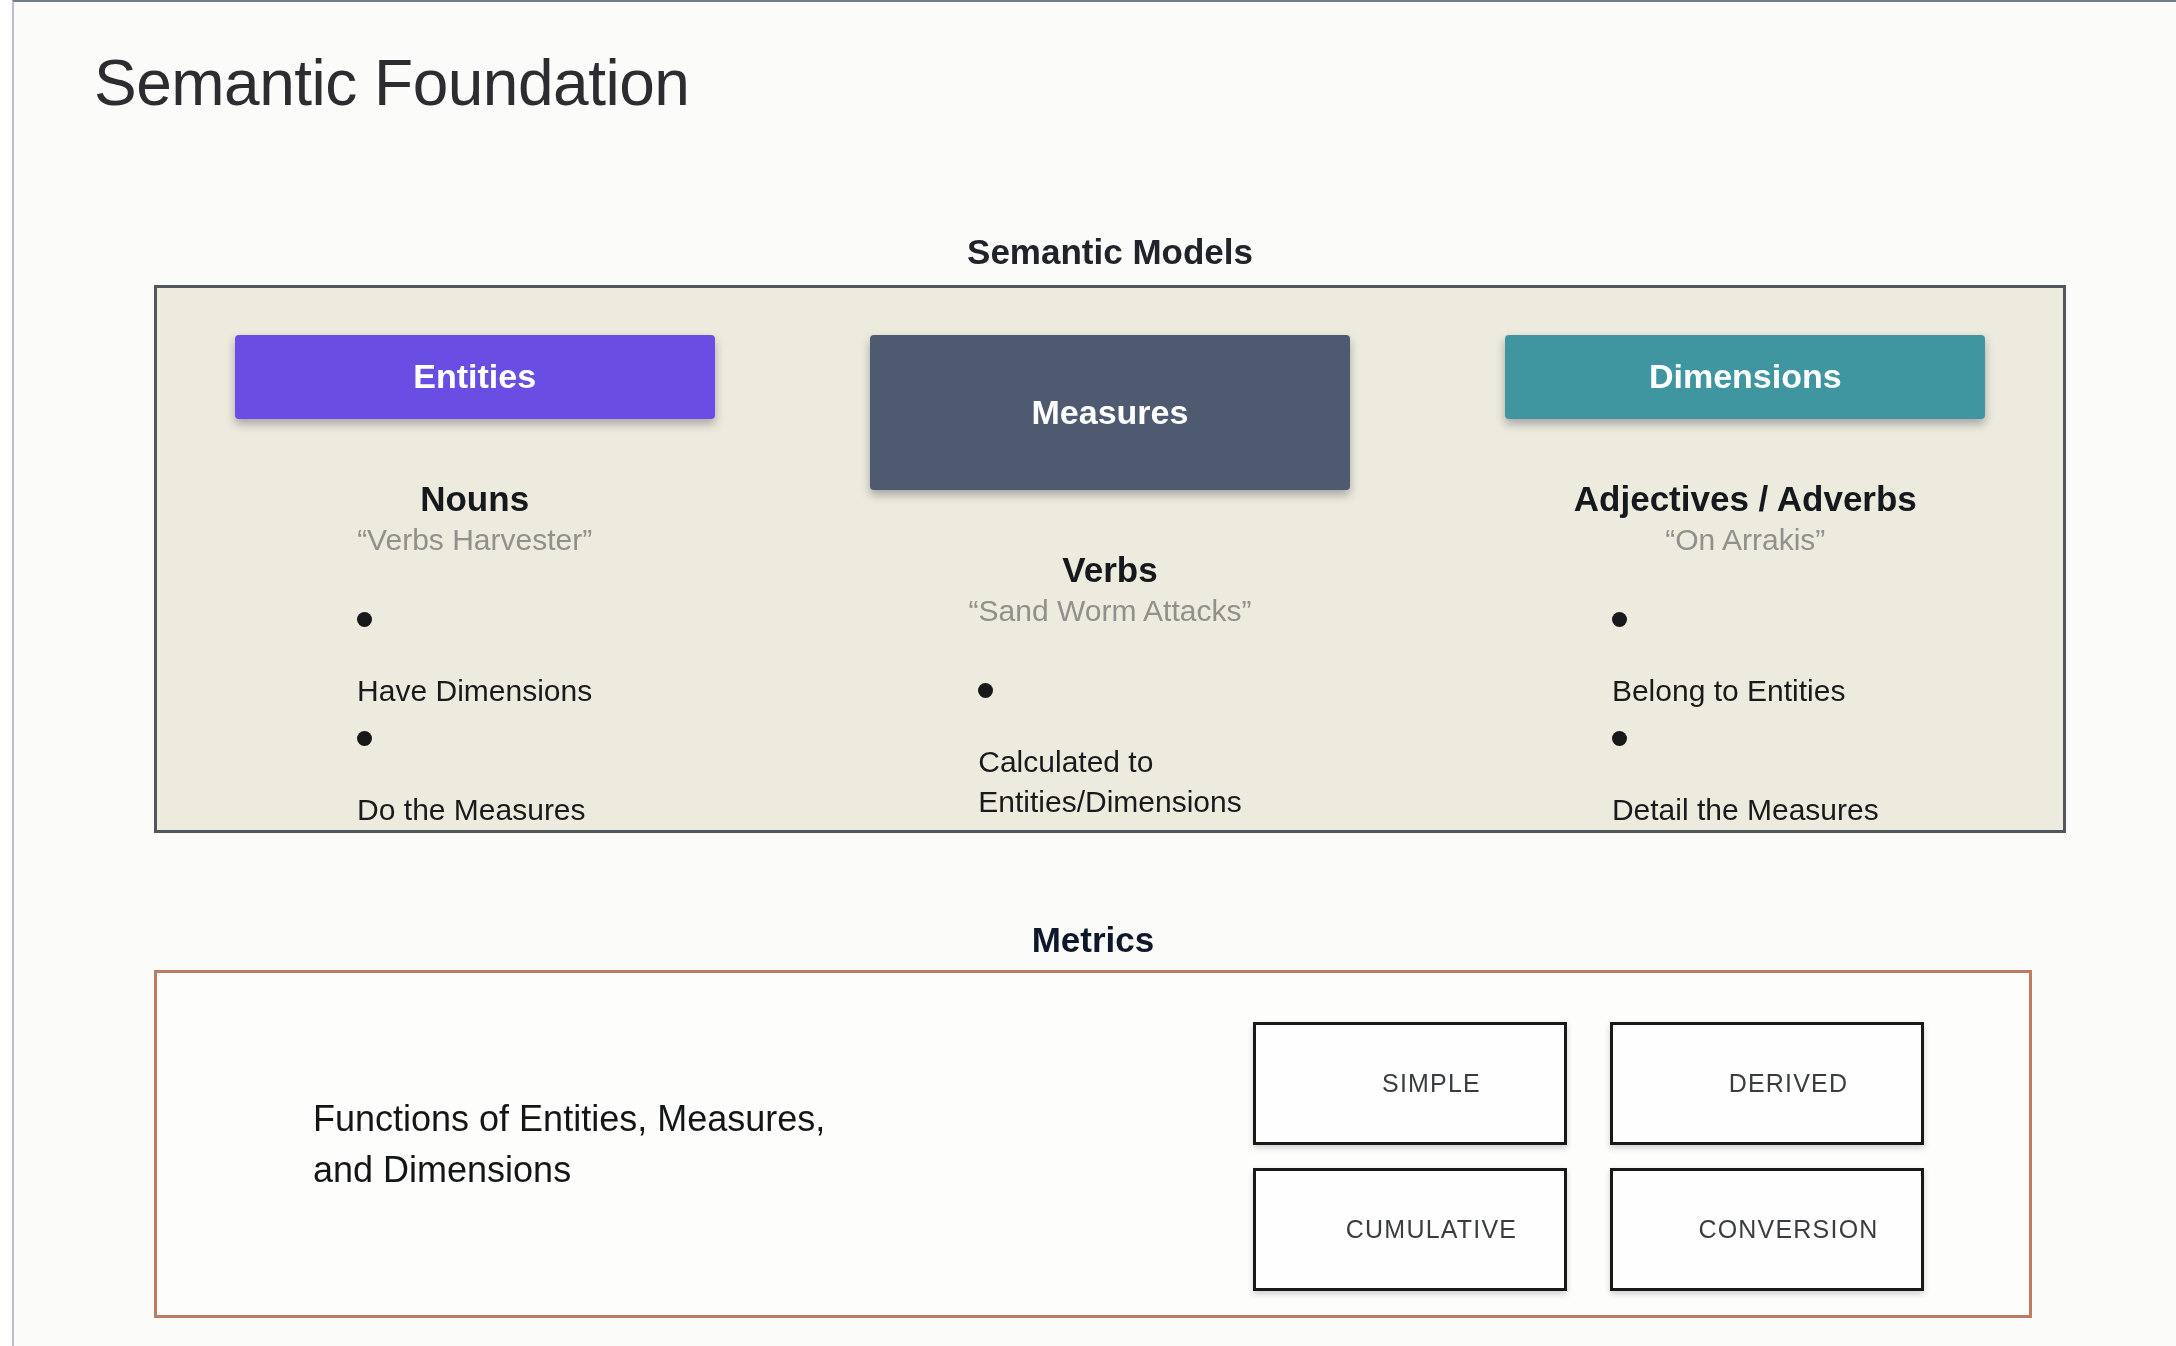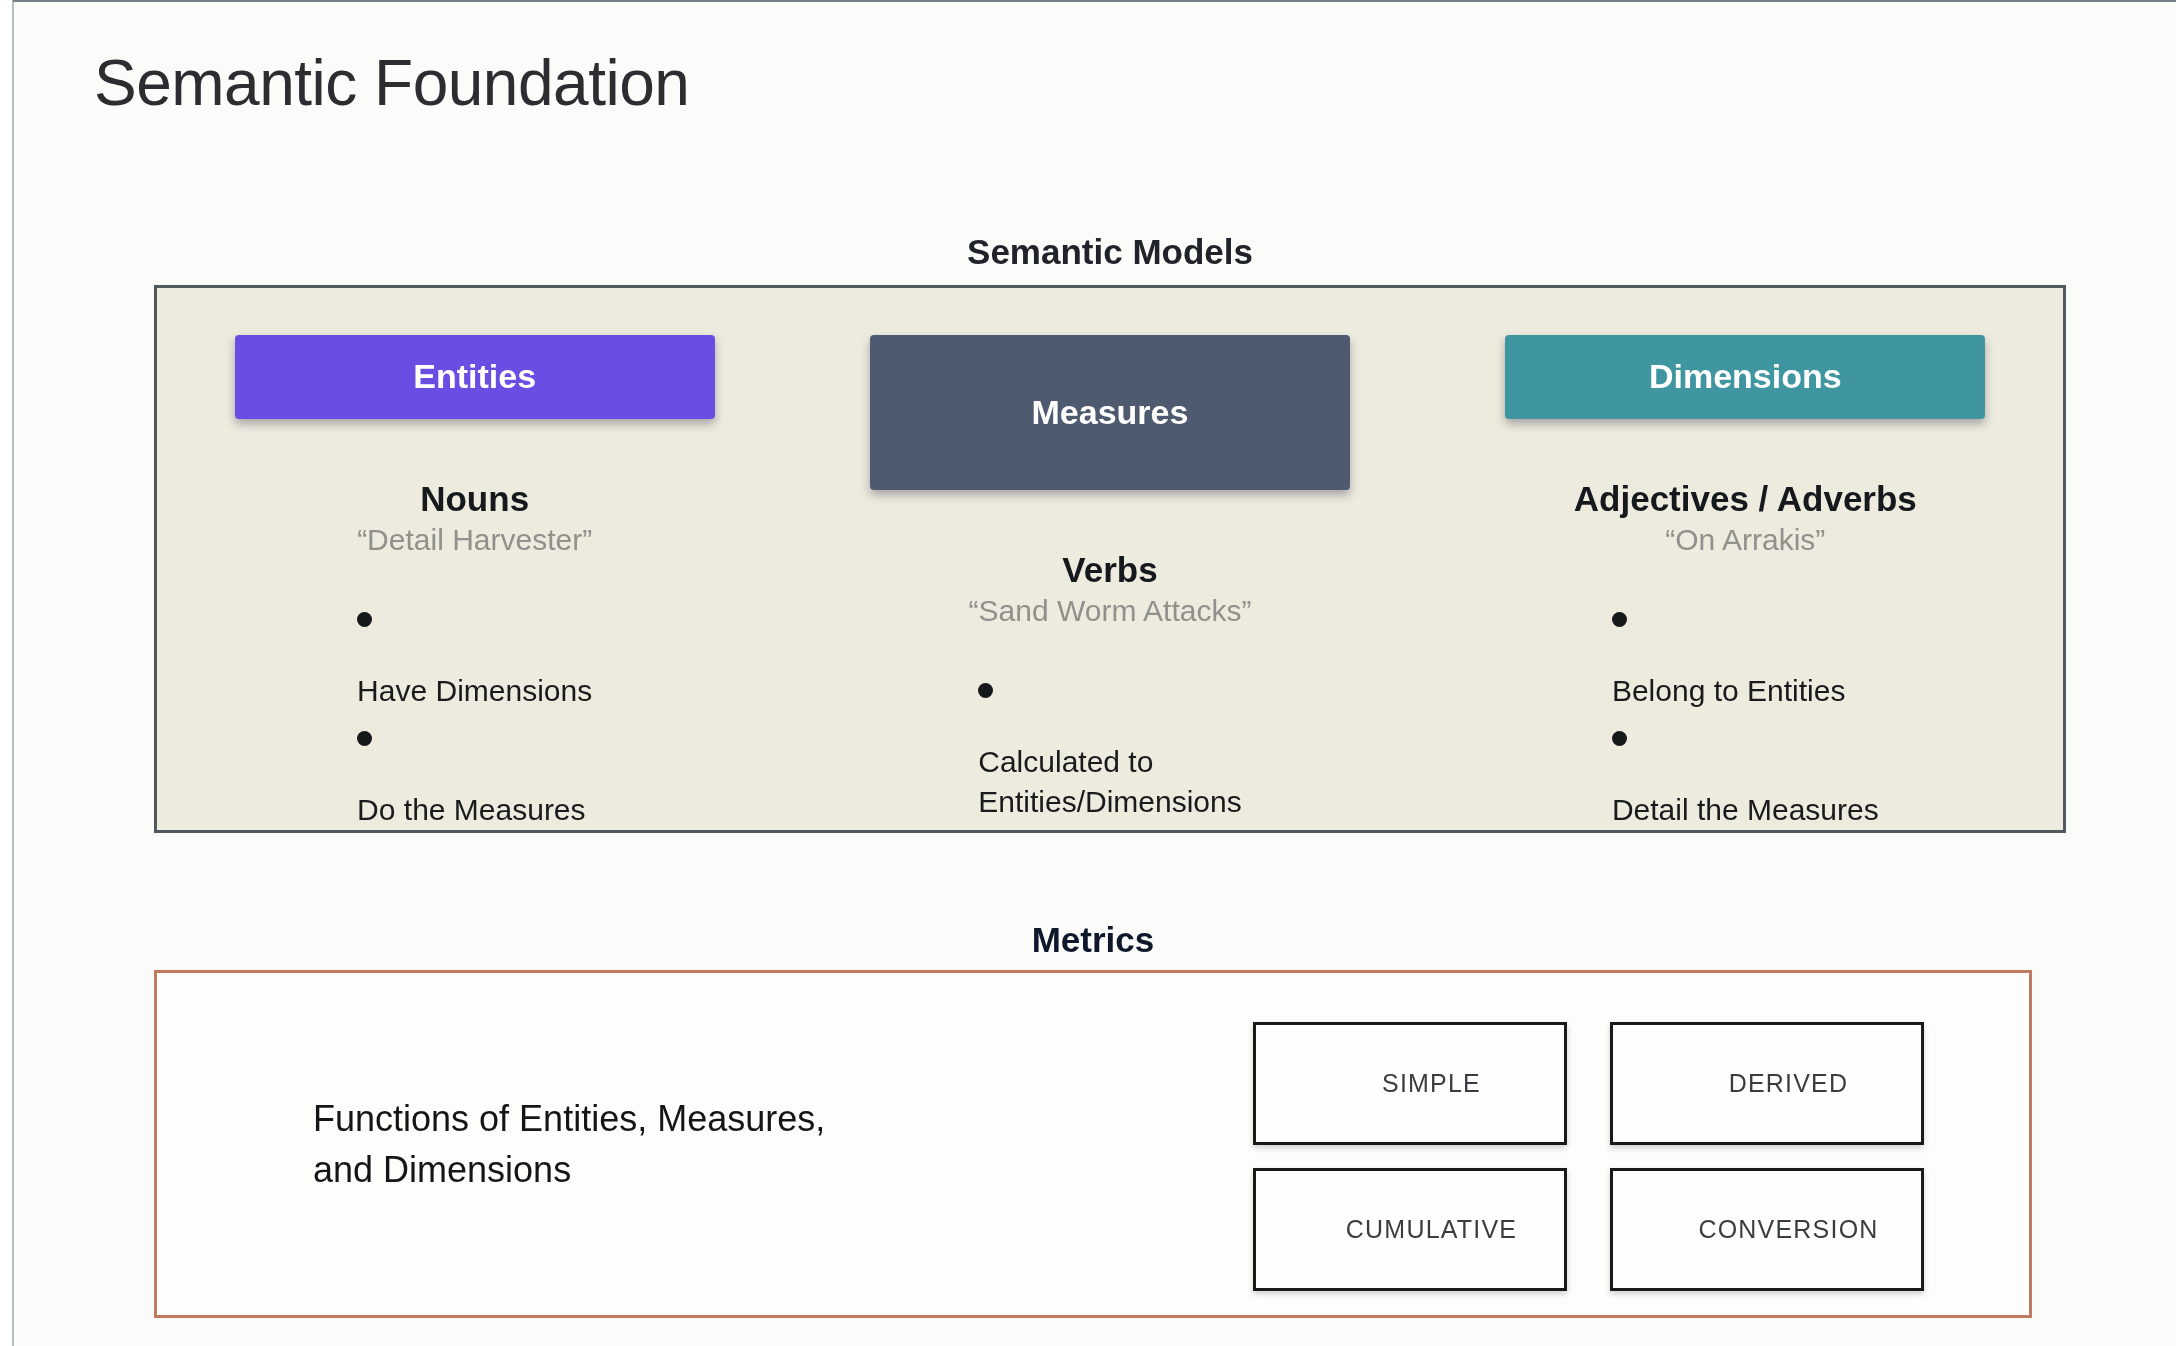--- a/index.html
+++ b/index.html
@@ -182,21 +182,21 @@
 
   <div class="slide-title">Semantic Foundation</div>
 
   <div class="sm-heading">Semantic Models</div>
 
   <div class="sm-panel" style="background: rgb(237, 234, 222); border-color: rgb(81, 87, 93);">
 
     <div class="sm-col">
       <div class="pill" style="background: rgb(106, 78, 227);">Entities</div>
       <div class="pos-heading">Nouns</div>
-      <div class="example">“Detail Harvester”</div>
+      <div class="example">“Verbs Harvester”</div>
       <div class="bullets">
         <div class="bullet-row">
           <span class="bullet-dot"></span>
           <span class="bullet-text">Have Dimensions</span>
         </div>
         <div class="bullet-row">
           <span class="bullet-dot"></span>
           <span class="bullet-text">Do the Measures</span>
         </div>
       </div>

